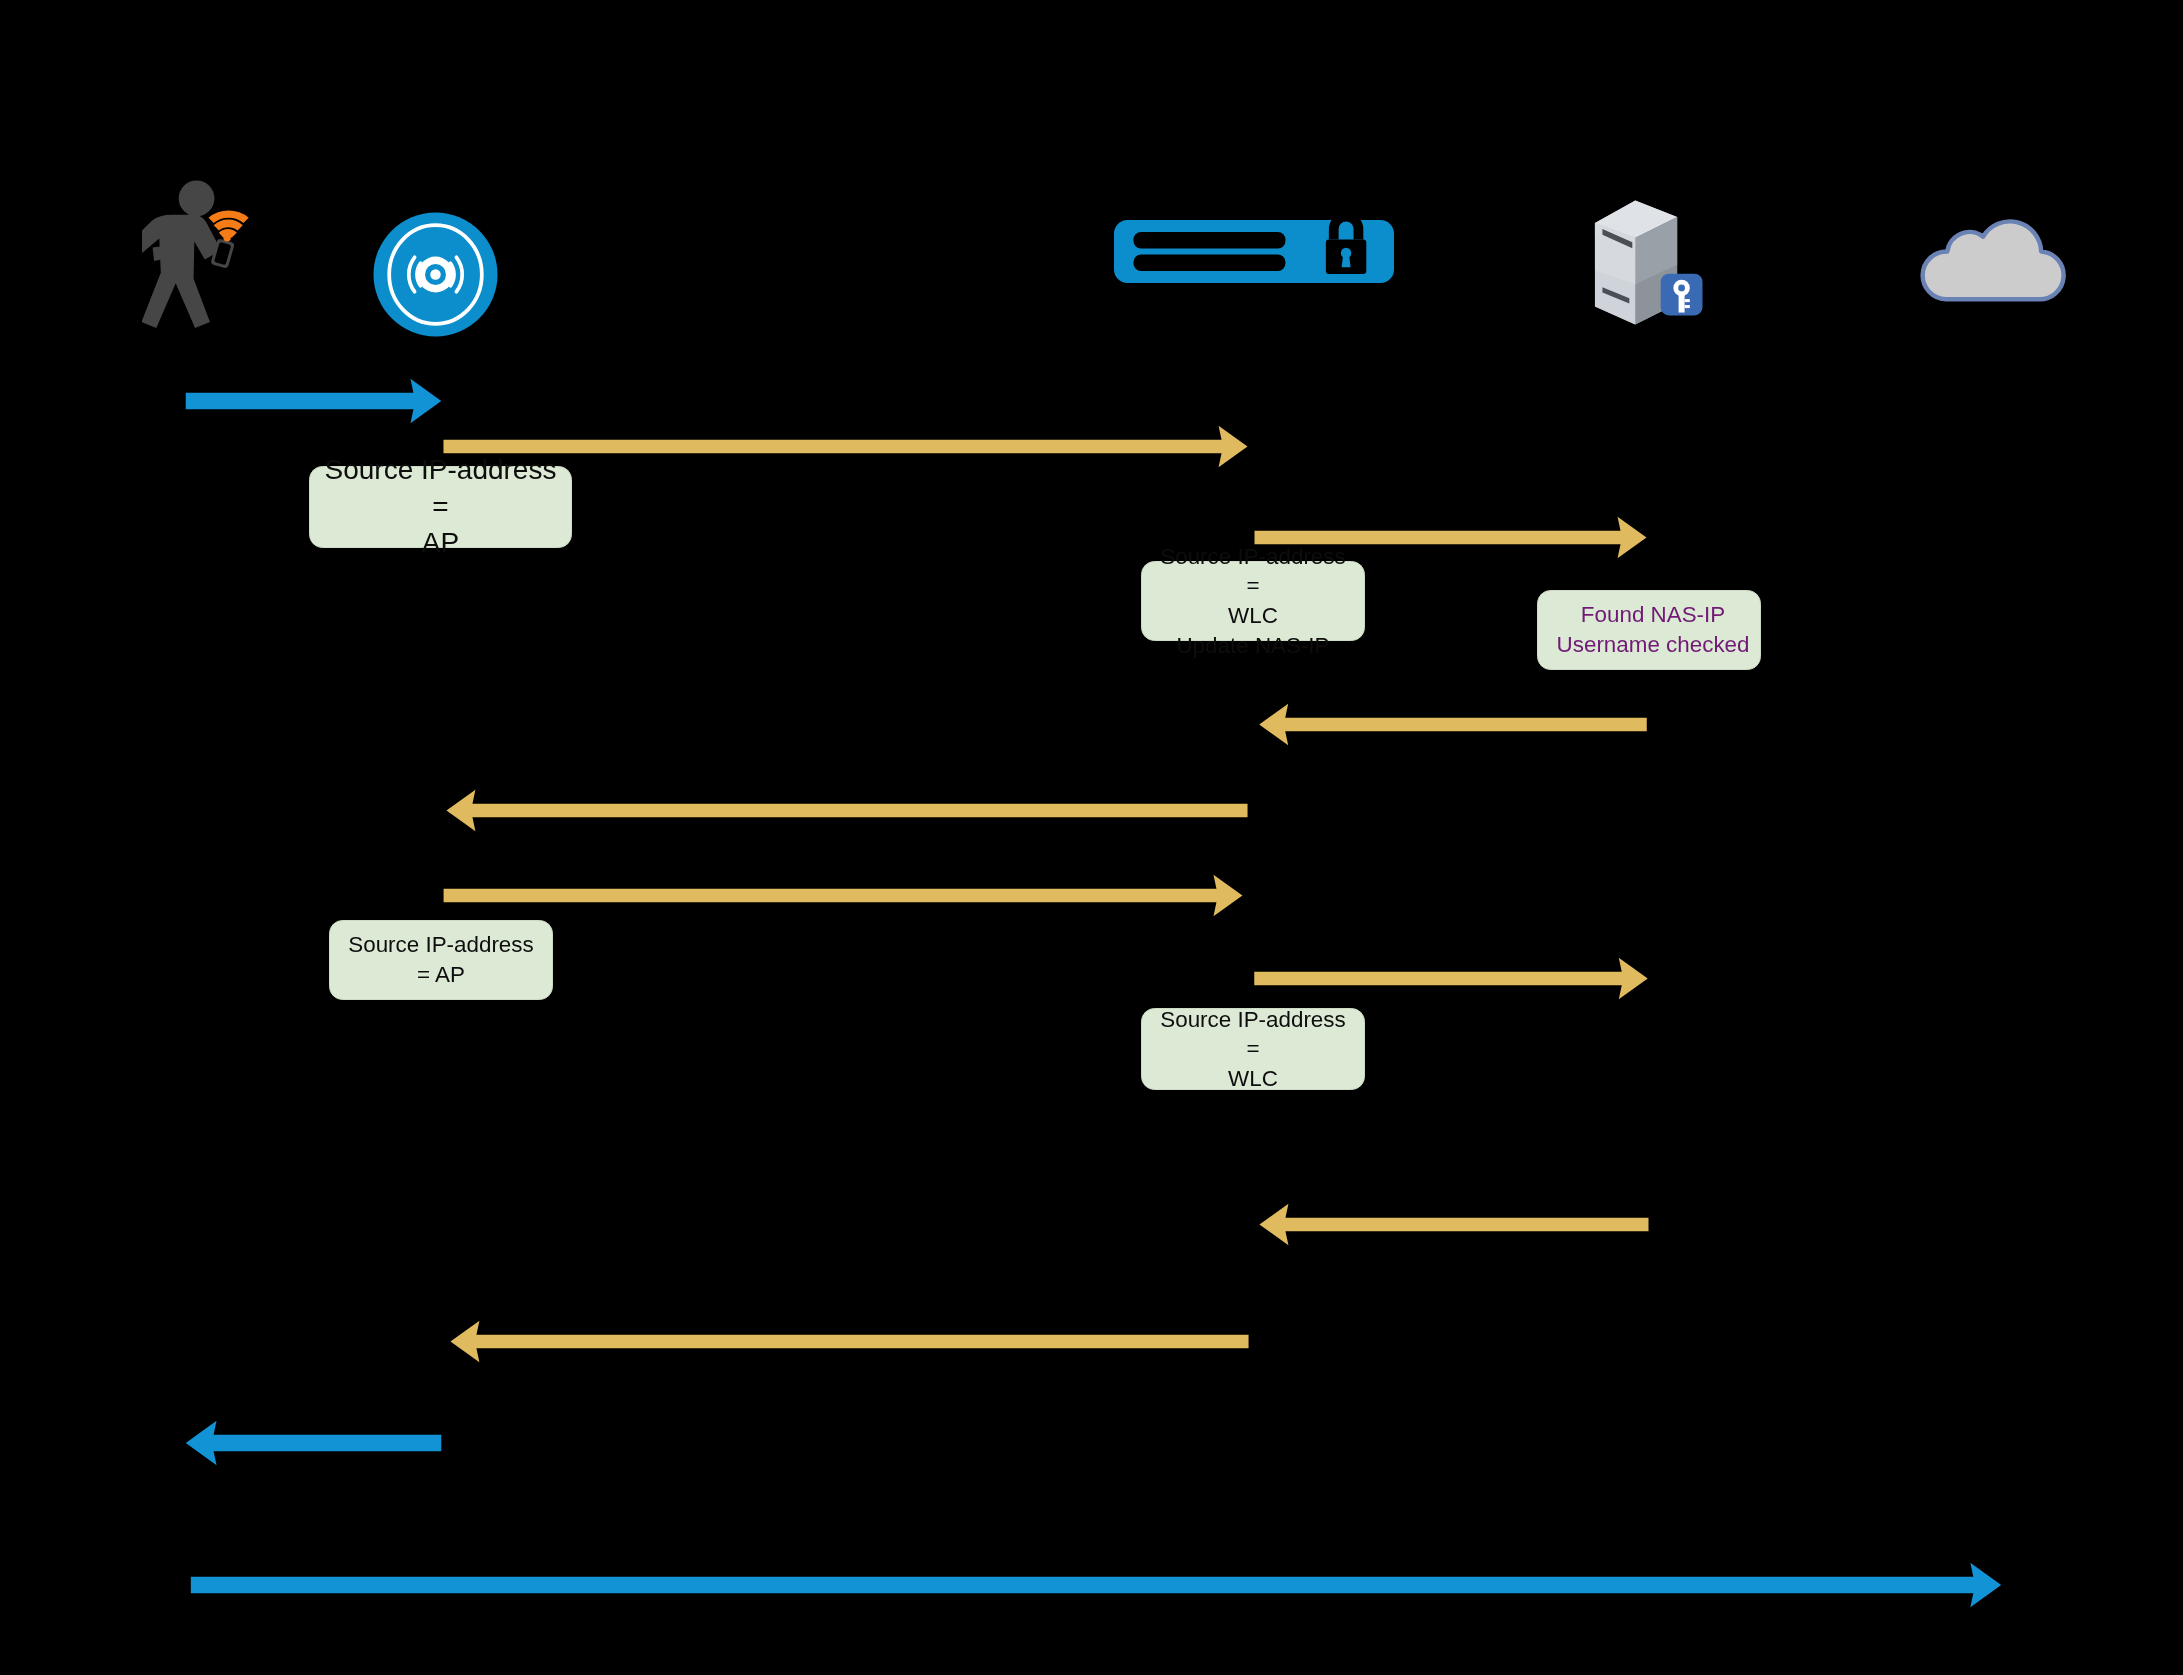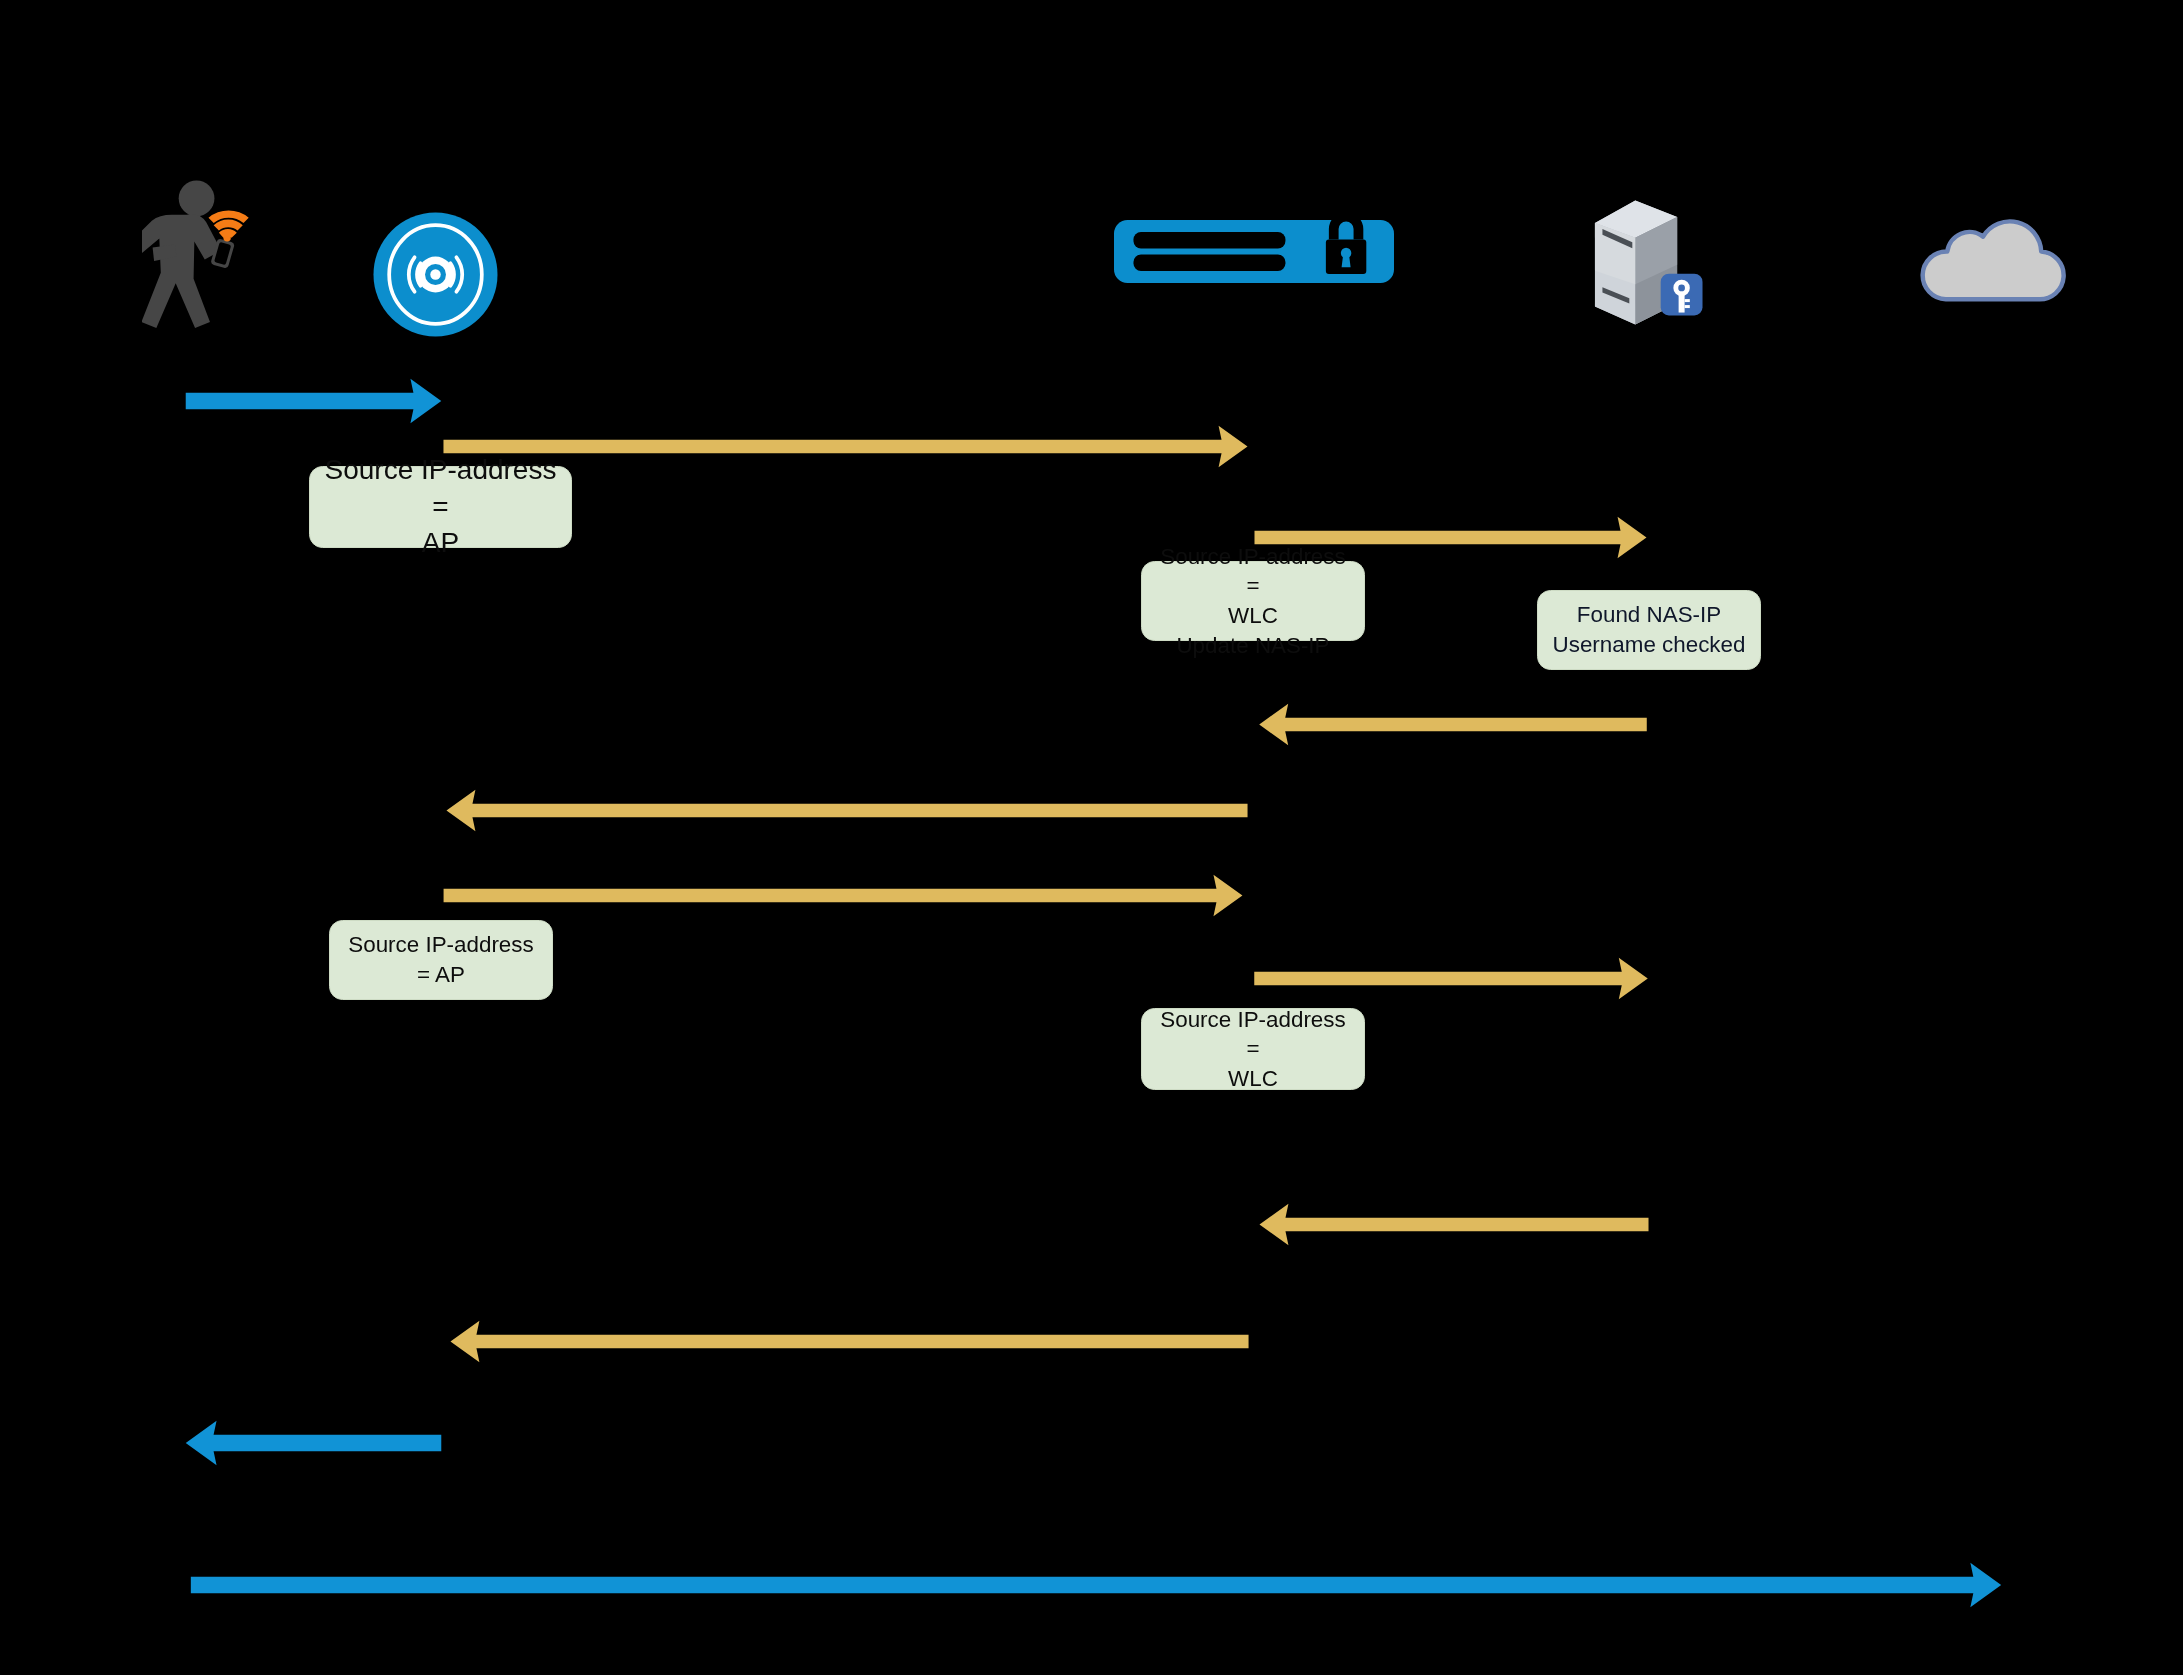--- a/index.html
+++ b/index.html
@@ -16,21 +16,21 @@
   }
   .node{position:absolute;}
   .note{
     position:absolute;
     background:#dce9d5;
     border:1.5px solid #cddbc4;
     border-radius:13.5px;
     color:#0d0d0d;
     display:flex;
     align-items:center;
-    justify-content:center;
+    justify-content:flex-end;
     text-align:center;
     line-height:1.32;
     box-sizing:border-box;
     padding:7.5px 10.5px;
   }
   .note span{display:block;white-space:pre-line;}
   .arrow{position:absolute;}
   .arrow svg{display:block;overflow:visible;}
 </style>
 </head>
@@ -185,21 +185,21 @@
   <div id="note-layer">
       <div class="note" style="left: 309px; top: 466px; width: 263px; height: 82px; font-size: 28px; background: rgb(220, 233, 213); border-color: rgb(205, 219, 196); color: rgb(13, 13, 13);">
         <span>Source IP-address =
 AP</span>
       </div>
       <div class="note" style="left: 1141px; top: 561px; width: 224px; height: 80px; font-size: 22.4px; background: rgb(220, 233, 213); border-color: rgb(205, 219, 196); color: rgb(13, 13, 13);">
         <span>Source IP-address =
 WLC
 Update  NAS-IP</span>
       </div>
-      <div class="note" style="left: 1537px; top: 590px; width: 224px; height: 80px; font-size: 22.4px; background: rgb(220, 233, 213); border-color: rgb(205, 219, 196); color: #0f172a;">
+      <div class="note" style="left: 1537px; top: 590px; width: 224px; height: 80px; font-size: 22.4px; background: rgb(220, 233, 213); border-color: rgb(205, 219, 196); color: #701a75;">
         <span>Found NAS-IP
 Username checked</span>
       </div>
       <div class="note" style="left: 329px; top: 920px; width: 224px; height: 80px; font-size: 22.4px; background: rgb(220, 233, 213); border-color: rgb(205, 219, 196); color: rgb(13, 13, 13);">
         <span>Source IP-address = AP</span>
       </div>
       <div class="note" style="left: 1141px; top: 1008px; width: 224px; height: 82px; font-size: 22.4px; background: rgb(220, 233, 213); border-color: rgb(205, 219, 196); color: rgb(13, 13, 13);">
         <span>Source IP-address =
 WLC</span>
       </div>

